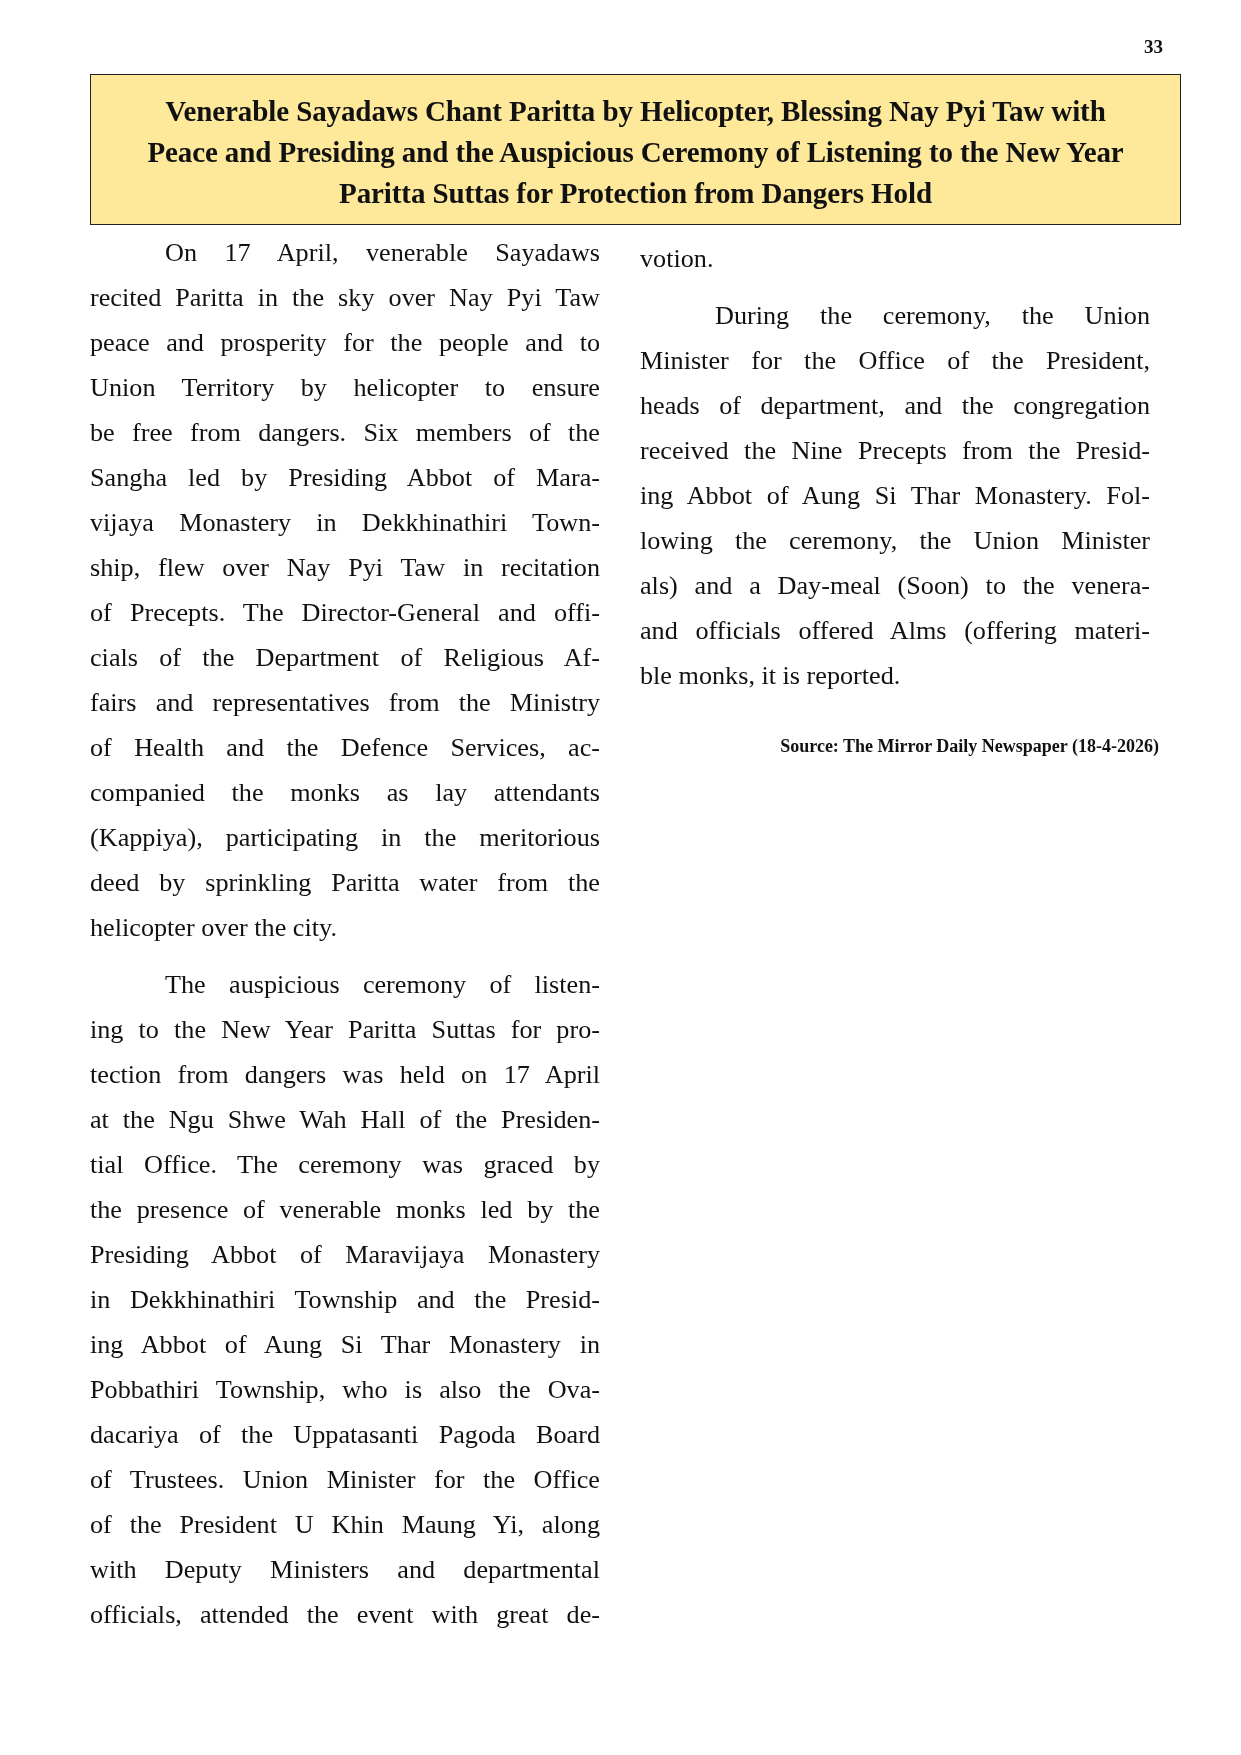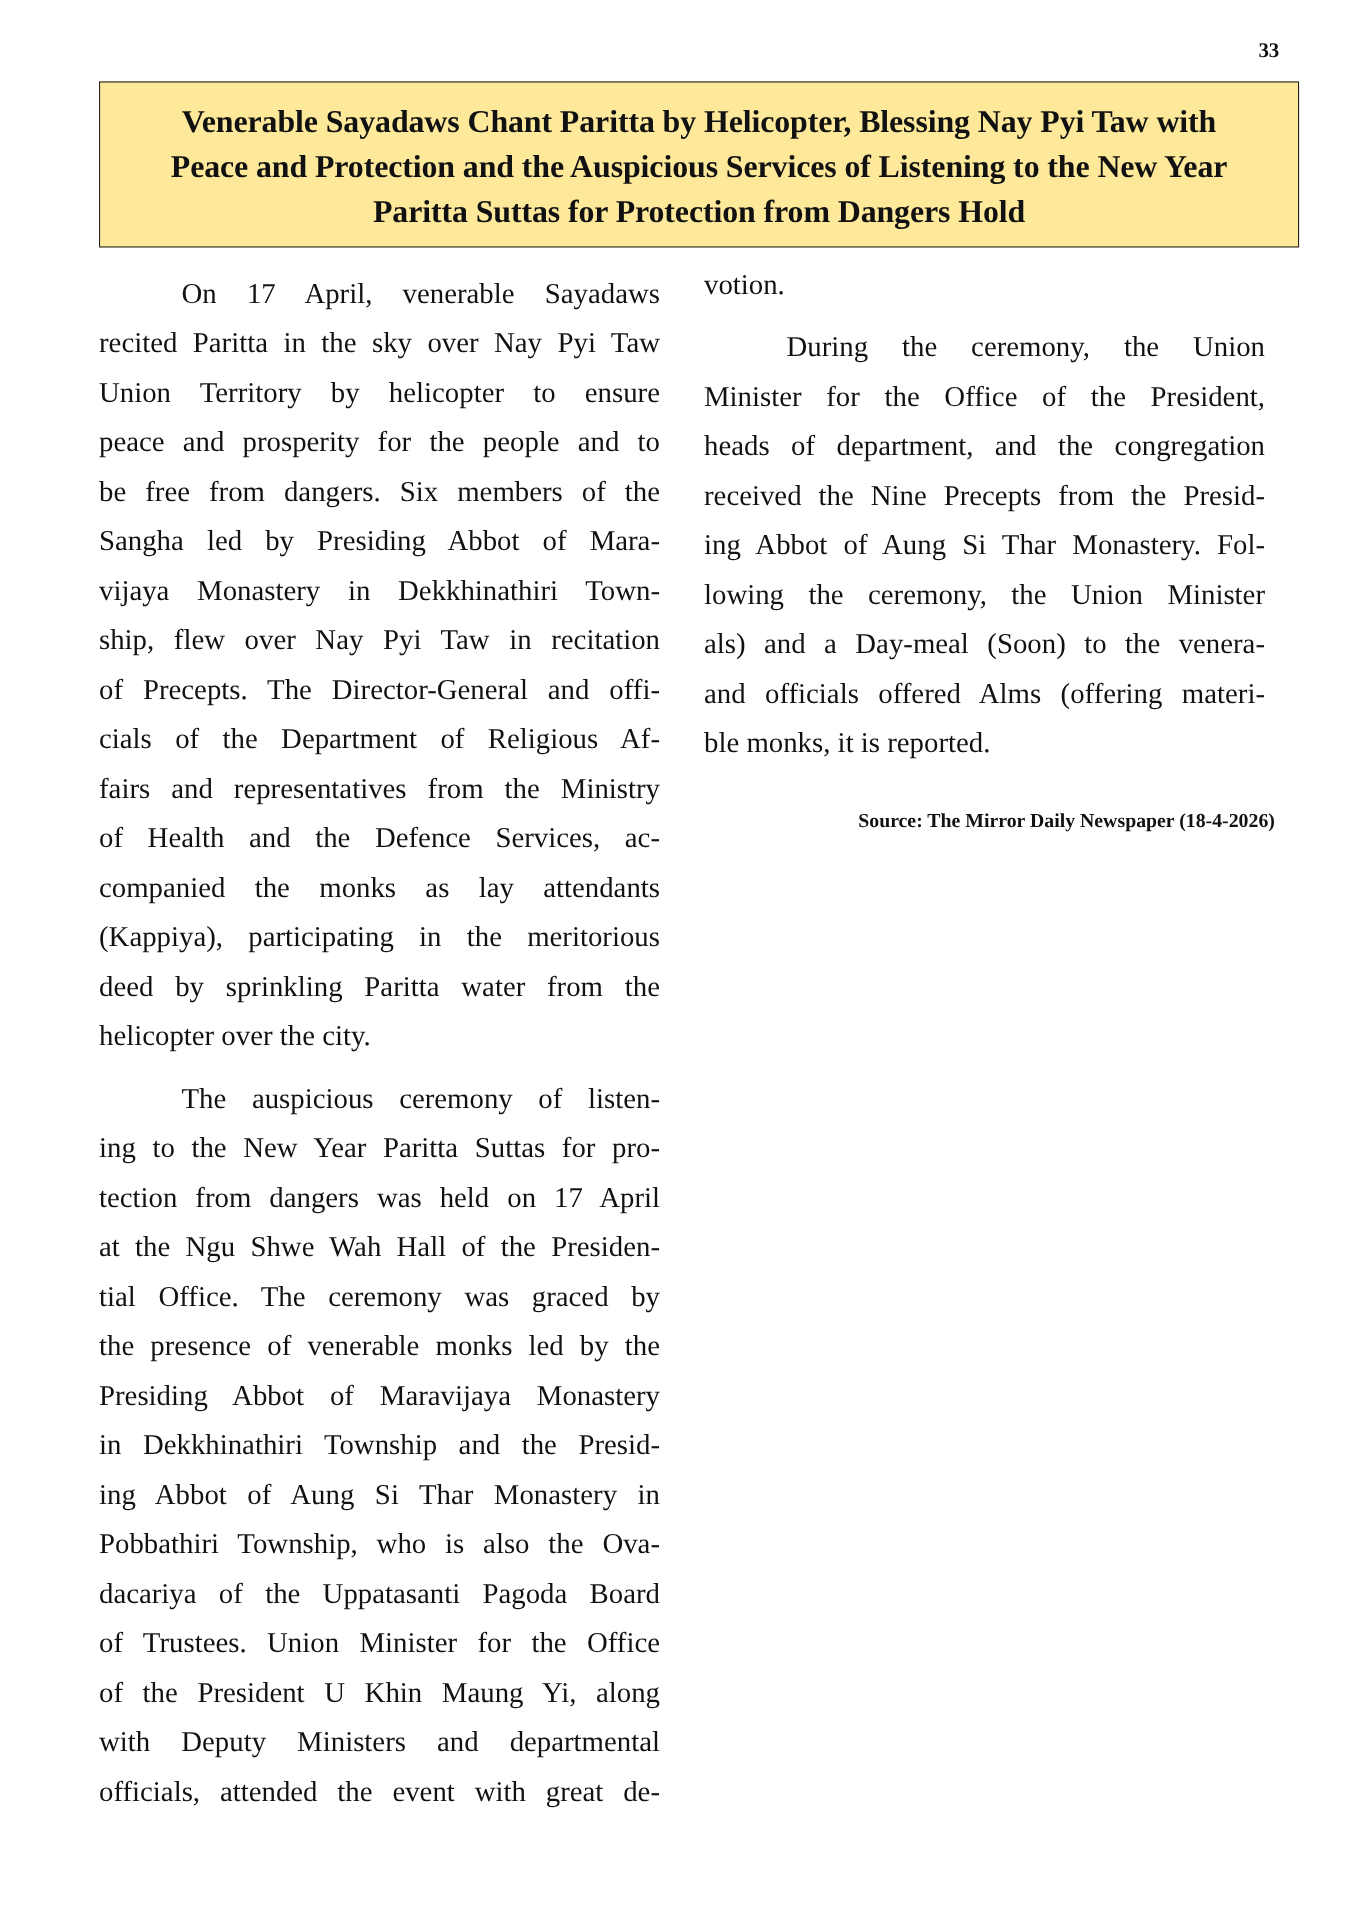--- a/index.html
+++ b/index.html
@@ -6,48 +6,48 @@
   body { width: 1241px; height: 1755px; position: relative; overflow: hidden;
          font-family: "Liberation Serif", "DejaVu Serif", serif; color: #111; }
   .page-number { position: absolute; top: 36px; right: 78px; font-size: 19px; font-weight: bold; }
   .title-box { position: absolute; left: 90px; top: 74px; width: 1091px; height: 151px;
                background: #fee99b; border: 1.5px solid #222; box-sizing: border-box;
                display: flex; align-items: center; justify-content: center; }
   .title { margin: 0; text-align: center; font-weight: bold; font-size: 29px; line-height: 41px;
            padding: 6px 10px 0 10px; letter-spacing: -0.1px; }
   .title span { display: block; white-space: nowrap; }
   .col { position: absolute; width: 510px; font-size: 26.2px; }
-  .col-left { left: 90px; top: 244px; }
+  .col-left { left: 90px; top: 230px; }
   .col-right { left: 640px; top: 236px; }
   .line { display: block; height: 45px; line-height: 45px; text-align: justify; text-align-last: justify;
           white-space: nowrap; overflow: visible; }
   .line.last { text-align-last: left; }
   .line.indent { padding-left: 75px; }
   .para-gap { height: 12px; }
   .source { position: absolute; right: 82px; top: 736px; font-size: 18px; font-weight: bold; }
 </style>
 </head>
 <body>
 
 <div class="page-number">33</div>
 
 <div class="title-box">
   <h1 class="title">
     <span>Venerable Sayadaws Chant Paritta by Helicopter, Blessing Nay Pyi Taw with</span>
-    <span>Peace and Protection and the Auspicious Services of Listening to the New Year</span>
+    <span>Peace and Presiding and the Auspicious Ceremony of Listening to the New Year</span>
     <span>Paritta Suttas for Protection from Dangers Hold</span>
   </h1>
 </div>
 
 <div class="col col-left">
   <div>
     <span class="line indent">On 17 April, venerable Sayadaws</span>
     <span class="line">recited Paritta in the sky over Nay Pyi Taw</span>
+    <span class="line">peace and prosperity for the people and to</span>
     <span class="line">Union Territory by helicopter to ensure</span>
-    <span class="line">peace and prosperity for the people and to</span>
     <span class="line">be free from dangers. Six members of the</span>
     <span class="line">Sangha led by Presiding Abbot of Mara-</span>
     <span class="line">vijaya Monastery in Dekkhinathiri Town-</span>
     <span class="line">ship, flew over Nay Pyi Taw in recitation</span>
     <span class="line">of Precepts. The Director-General and offi-</span>
     <span class="line">cials of the Department of Religious Af-</span>
     <span class="line">fairs and representatives from the Ministry</span>
     <span class="line">of Health and the Defence Services, ac-</span>
     <span class="line">companied the monks as lay attendants</span>
     <span class="line">(Kappiya), participating in the meritorious</span>

